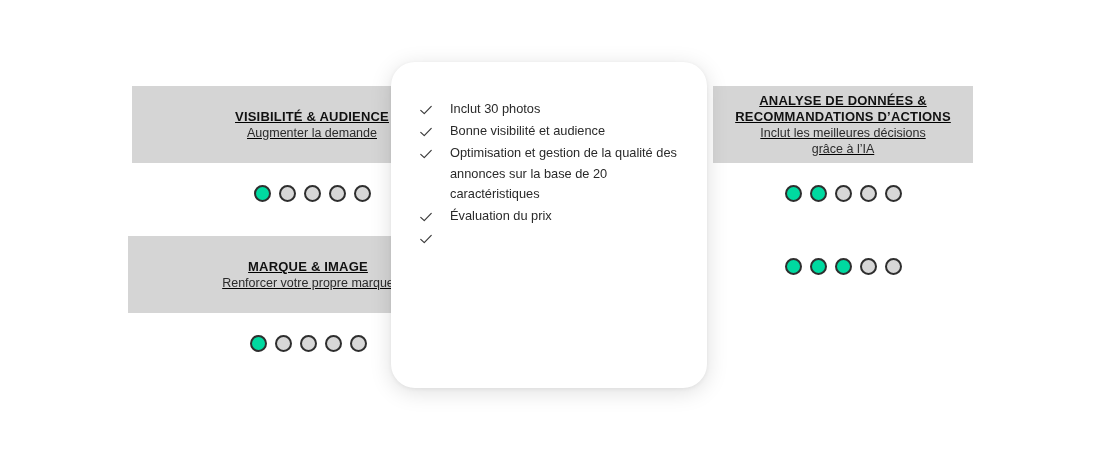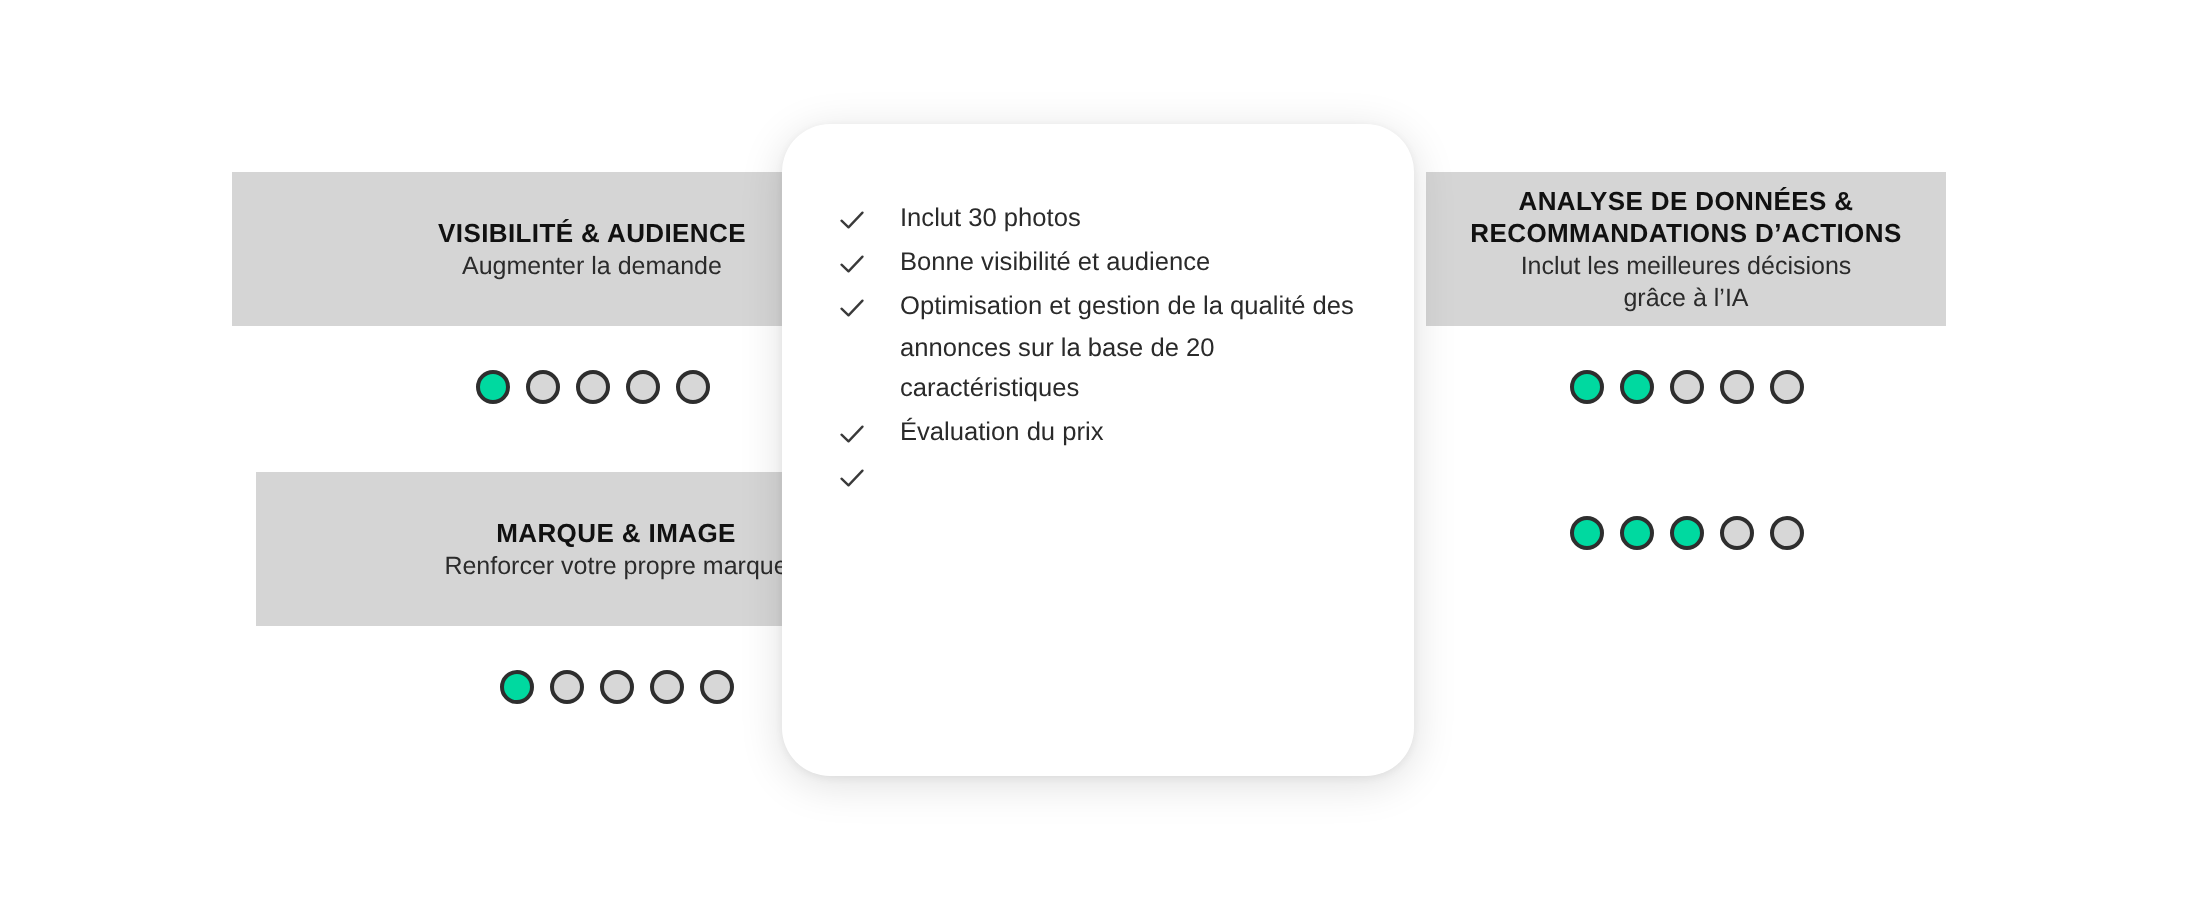--- a/index.html
+++ b/index.html
@@ -32,20 +32,21 @@
   .card-header {
     background: #d5d5d5;
     height: 77px;
     box-sizing: border-box;
     display: flex;
     flex-direction: column;
     align-items: center;
     justify-content: center;
     text-align: center;
     padding: 0 10px;
+    text-decoration: underline;
   }
   .card-title {
     font-size: 13px;
     font-weight: bold;
     color: #111111;
     letter-spacing: 0.2px;
     line-height: 16px;
     white-space: pre-line;
   }
   .card-sub {
@@ -69,21 +70,21 @@
     border-radius: 50%;
     border: 2px solid #2e2e2e;
     box-sizing: border-box;
     background: #d7d7d7;
   }
   .dot.on {
     background: #00d9a0;
   }
 
   
-  #card-visibility      { left: 116px; top: 86px; }
+  #card-visibility      { left: 132px; top: 86px; }
   #card-analysis        { left: 713px; top: 86px; width: 260px; }
   #card-brand           { left: 128px; top: 236px; }
   #card-service         { left: 713px; top: 236px; width: 260px; }
 
   #card-analysis .card-header,
   #card-service .card-header { height: 77px; }
 
   
   #detail-panel {
     position: absolute;

